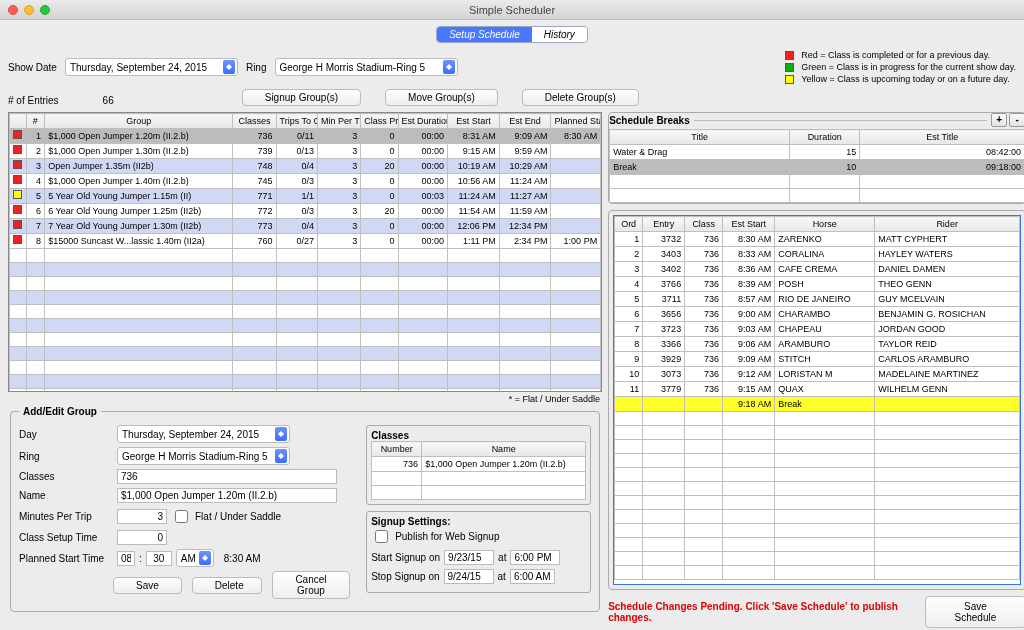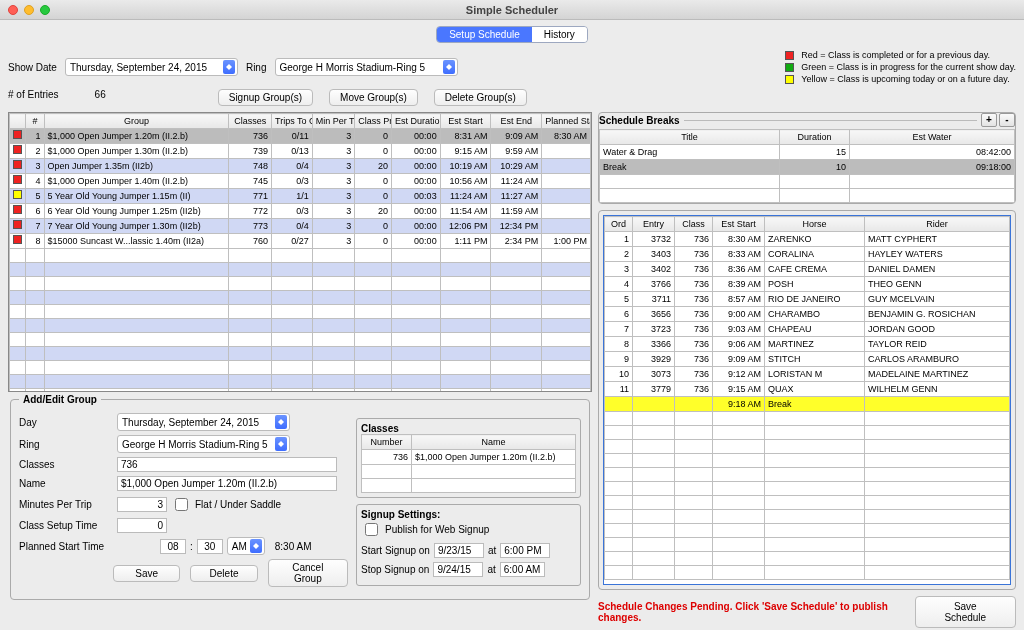--- a/index.html
+++ b/index.html
@@ -7,50 +7,50 @@
     margin: 0;
     font: 10px "Lucida Grande", "Helvetica Neue", Arial, sans-serif;
     background: #ececec;
     user-select: none;
     width: 1024px;
   }
   
   .titlebar {
     height: 20px; background: linear-gradient(#eaeaea,#d4d4d4);
     border-bottom:1px solid #bbb;
-    display:flex; align-items:center; position:relative;font-weight:bold;
+    display:flex; align-items:center; position:relative;
   }
   .traffic { display:flex; gap:6px; margin-left:8px;}
   .traffic span{width:10px;height:10px;border-radius:50%;}
   .t-red{background:#ff5f56;border:1px solid #e0443e;}
   .t-yel{background:#ffbd2e;border:1px solid #dea123;}
   .t-grn{background:#27c93f;border:1px solid #1aab29;}
   .title{position:absolute;left:0;right:0;text-align:center;font-size:11px;color:#444;}
   .content{padding:6px 8px;}
   
   .toptabs{text-align:center;margin-bottom:6px;}
-  .seg{display:inline-flex;border:1px solid #9da8c0;border-radius:4px;overflow:hidden;font-size:10px;}
+  .seg{display:inline-flex;border:1px solid #9da8c0;border-radius:4px;overflow:hidden;font-size:10px;font-style:italic;}
   .seg span{padding:2px 12px;background:#fff;cursor:pointer;}
   .seg span.active{background:#4a77ff;color:#fff;}
   
   .toprow{display:flex;align-items:center;gap:8px;font-size:10px;}
   .label{font-size:10px;}
   .combo{display:inline-flex;align-items:center;background:#fff;border:1px solid #bbb;border-radius:3px;padding:1px 2px 1px 4px;font-size:10px;}
   .combo .arrows{width:12px;height:14px;background:linear-gradient(#6a93ff,#3e6dff);border-radius:2px;margin-left:3px;position:relative;}
   .combo .arrows::before,.combo .arrows::after{content:"";position:absolute;left:3px;border:3px solid transparent;}
   .combo .arrows::before{top:1px;border-bottom-color:#fff;}
   .combo .arrows::after{bottom:1px;border-top-color:#fff;}
-  .btn{background:linear-gradient(#fefefe,#eee);border:1px solid #bbb;border-radius:4px;padding:2px 10px;font-size:10px;cursor:pointer;}
+  .btn{background:linear-gradient(#fefefe,#eee);border:1px solid #bbb;border-radius:4px;padding:2px 22px;font-size:10px;cursor:pointer;}
   .legend{margin-left:auto;font-size:9px;line-height:12px;}
   .legend div{display:flex;align-items:center;gap:7px;margin-left:24px;}
   .sq{width:9px;height:9px;border:1px solid #555;display:inline-block;}
   .sq.red{background:#e22;}
   .sq.green{background:#1a1;}
   .sq.yellow{background:#ff0;}
-  .row2{display:flex;align-items:flex-start;gap:16px;margin-top:4px;font-size:10px;}
+  .row2{display:flex;align-items:flex-end;gap:24px;margin-top:4px;font-size:10px;}
   
   .main{display:flex;gap:6px;margin-top:6px;}
   .left{flex:1 1 572px;}
   .right{flex:0 0 418px;}
   
   table{border-collapse:collapse;width:100%;background:#fff;font-size:9px;table-layout:fixed;}
   th,td{border:1px solid #bfbfbf;padding:1px 3px;height:14px;line-height:12px;overflow:hidden;white-space:nowrap;}
   th{background:linear-gradient(#f7f7f7,#e8e8e8);font-weight:normal;text-align:center;}
   .groups-wrap{border:1px solid #888;height:280px;overflow:hidden;background:#fff;}
   .groups-wrap table td{text-align:right;}
@@ -60,21 +60,21 @@
   .groups-wrap tr.sel td{background:#bcbcbc !important;}
   .groups-wrap .empties td{background:#fff;height:14px;}
   .groups-wrap .empties tr:nth-child(even) td{background:#d0d8f4;}
   .footnote{font-size:9px;text-align:right;margin:2px 2px 2px 0;}
   
   .fs{border:1px solid #aaa;border-radius:4px;padding:8px;margin-top:2px;font-size:10px;background:#ececec;}
   .fs legend{font-size:10px;font-weight:bold;padding:0 4px;}
   .frow{display:flex;align-items:center;margin-bottom:4px;gap:4px;}
   .frow .flabel{width:94px;}
   .txt{background:#fff;border:1px solid #bbb;padding:1px 3px;font-size:10px;}
-  .formsplit{display:flex;gap:8px;align-items:center;}
+  .formsplit{display:flex;gap:16px;}
   .formsplit .col1{flex:1 1 auto;}
   .formsplit .col2{flex:0 0 225px;}
   .classesbox{border:1px solid #aaa;border-radius:3px;padding:4px;background:#ececec;}
   .classesbox .subhead{font-weight:bold;font-size:10px;}
   .classesbox table th,.classesbox table td{font-size:9px;}
   .signup{border:1px solid #aaa;border-radius:3px;padding:4px;margin-top:6px;}
   .signup .subhead{font-weight:bold;font-size:10px;}
   
   .rt-fs{border:1px solid #aaa;border-radius:4px;background:#ececec;margin-bottom:6px;}
   .rt-fs .hdr{display:flex;align-items:center;font-weight:bold;font-size:10px;margin-bottom:2px;}
@@ -422,20 +422,21 @@
                 <td></td>
                 <td></td>
                 <td></td>
                 <td></td>
                 <td></td>
                 <td></td>
               </tr>
             </tbody>
         </table>
       </div>
+      <div class="footnote">* = Flat / Under Saddle</div>
 
       <fieldset class="fs">
         <legend>Add/Edit Group</legend>
         <div class="formsplit">
           <div class="col1">
             <div class="frow">
                 <span class="flabel">Day</span>
               <span class="combo">
                   <span style="width:150px;">Thursday, September 24, 2015</span>
                   <span class="arrows"></span>
@@ -460,21 +461,21 @@
                 <span class="flabel">Minutes Per Trip</span>
               <input class="txt" style="width: 50px; text-align: right;" value="3">
               <input type="checkbox" style="">
               <span>Flat / Under Saddle</span>
               </div>
             <div class="frow">
                 <span class="flabel">Class Setup Time</span>
               <input class="txt" style="width: 50px; text-align: right;" value="0">
               </div>
             <div class="frow"><span class="flabel">Planned Start Time</span>
-              <input class="txt" style="width: 26px; text-align: center; margin-left: 43px;" value="08">:
+              <input class="txt" style="width: 18px; text-align: center;" value="08">:
               <input class="txt" style="width: 26px; text-align: center;" value="30">
               <span class="combo">
                   <span>AM</span>
                   <span class="arrows"></span>
                 </span>
               <span style="margin-left:6px;">8:30 AM</span></div>
             <div class="frow" style="justify-content:flex-start;gap:10px;margin-left:94px;">
               <button class="btn" style="width:70px;">Save</button>
               <button class="btn" style="width:70px;">Delete</button>
               <button class="btn">Cancel Group</button>
@@ -543,21 +544,21 @@
         <table class="breaks-table">
           <colgroup>
               <col style="width:180px">
               <col style="width:70px">
               <col>
             </colgroup>
           <tbody>
               <tr>
                 <th>Title</th>
                 <th>Duration</th>
-                <th>Est Water</th>
+                <th>Est Title</th>
               </tr>
           </tbody>
             <tbody id="breaks-body">
               <tr>
                 <td class="">Water &amp; Drag</td>
                 <td class="" style="text-align:right;">15</td>
                 <td class="" style="text-align:right;">08:42:00</td>
               </tr>
               <tr>
                 <td class="sel">Break</td>
@@ -656,21 +657,21 @@
                   <td>736</td>
                   <td>9:03 AM</td>
                   <td class="l">CHAPEAU</td>
                   <td class="l">JORDAN GOOD</td>
                 </tr>
                 <tr>
                   <td>8</td>
                   <td>3366</td>
                   <td>736</td>
                   <td>9:06 AM</td>
-                  <td class="l">MARTINEZ</td>
+                  <td class="l">ARAMBURO</td>
                   <td class="l">TAYLOR REID</td>
                 </tr>
                 <tr>
                   <td>9</td>
                   <td>3929</td>
                   <td>736</td>
                   <td>9:09 AM</td>
                   <td class="l">STITCH</td>
                   <td class="l">CARLOS ARAMBURO</td>
                 </tr>

